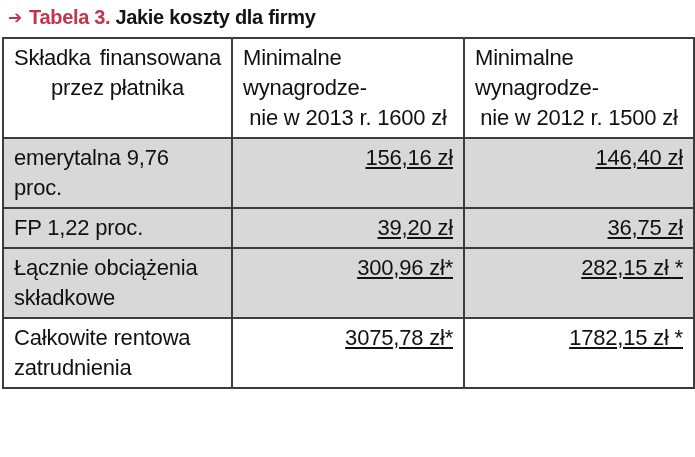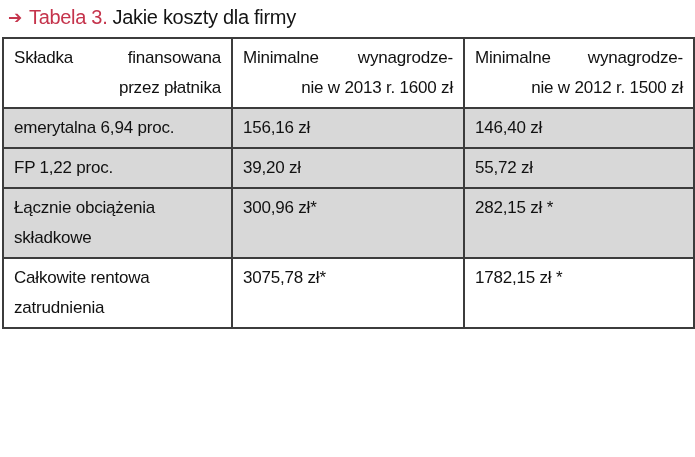--- a/index.html
+++ b/index.html
@@ -9,21 +9,21 @@
     font-family: "Liberation Sans", "DejaVu Sans", sans-serif;
     color: #111111;
     overflow: hidden;
   }
   .page { width: 695px; height: 457px; position: relative; }
 
   
   .title-bar {
     padding: 6px 12px 8px 8px;
     font-size: 20px;
-    font-weight: normal;
+    font-weight: bold;
     letter-spacing: -0.3px;
     white-space: nowrap;
   }
   .title-arrow {
     color: #c5344c;
     font-size: 17px;
     margin-right: 7px;
     position: relative;
     top: -1px;
   }
@@ -36,42 +36,42 @@
     margin-left: 2px;
     border-collapse: collapse;
     table-layout: fixed;
   }
   .cost-table col.c1 { width: 229px; }
   .cost-table col.c2 { width: 232px; }
   .cost-table col.c3 { width: 230px; }
 
   .cost-table td {
     border: 2px solid #3c3c3c;
-    font-size: 17px;
+    font-size: 22px;
     line-height: 30px;
     letter-spacing: -0.2px;
     vertical-align: top;
     padding: 4px 10px 4px 10px;
     background: #ffffff;
   }
   .cost-table tr.shaded td { background: #d8d8d8; }
 
   .cost-table tr.r-header  { height: 70px; }
   .cost-table tr.r-single  { height: 38px; }
   .cost-table tr.r-double  { height: 61px; border-radius: 9px; }
   .cost-table tr.r-foot    { height: 40px; }
 
   .cost-table td.label { text-align: left; }
-  .cost-table td.value { text-align: left; }
+  .cost-table td.value { text-align: right; text-decoration: underline; }
 
   .hdr-line1 {
     text-align: justify;
     text-align-last: justify;
   }
-  .hdr-line2 { text-align: right; }
+  .hdr-line2 { text-align: center; }
 
   .footnote-cell { text-align: left; }
 </style>
 </head>
 <body>
 
 <div class="page">
 
   <div class="title-bar">
     <span class="title-arrow">➔</span><span class="title-label">Tabela 3.</span><span class="title-text">Jakie koszty dla firmy</span>
@@ -94,30 +94,30 @@
         <div class="hdr-line1">Minimalne wynagrodze-</div>
         <div class="hdr-line2">nie w 2013 r. 1600 zł</div>
       </td>
       <td class="label">
         <div class="hdr-line1">Minimalne wynagrodze-</div>
         <div class="hdr-line2">nie w 2012 r. 1500 zł</div>
       </td>
     </tr>
 
     <tr class="r-single shaded">
-      <td class="label">emerytalna 6,94 proc.</td>
+      <td class="label">emerytalna 9,76 proc.</td>
       <td class="value">156,16 zł</td>
       <td class="value">146,40 zł</td>
     </tr>
 
 
     <tr class="r-single shaded">
       <td class="label">FP 1,22 proc.</td>
       <td class="value">39,20 zł</td>
-      <td class="value">55,72 zł</td>
+      <td class="value">36,75 zł</td>
     </tr>
 
 
     <tr class="r-double shaded">
       <td class="label">Łącznie obciążenia składkowe</td>
       <td class="value">300,96 zł*</td>
       <td class="value">282,15 zł *</td>
     </tr>
 
     <tr class="r-double">

